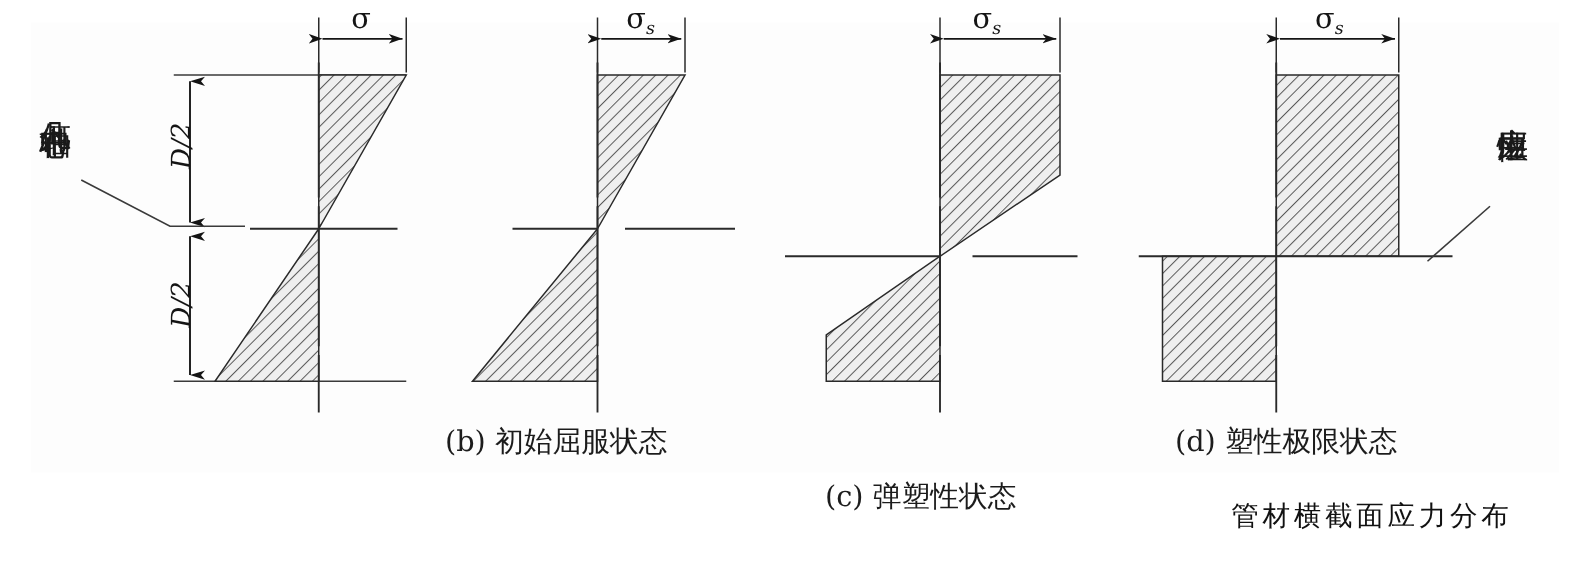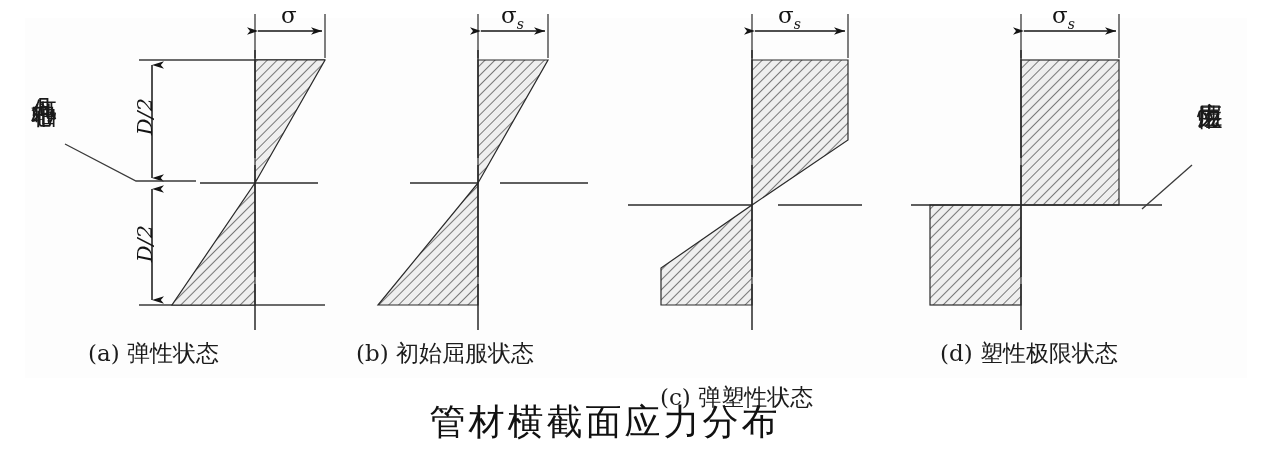--- a/index.html
+++ b/index.html
@@ -63,23 +63,23 @@
   }
   #sub-caption-a { left: 88px; }
   #sub-caption-b { left: 356px; }
   #sub-caption-c { left: 660px; margin-top: 44px; }
   #sub-caption-d { left: 940px; }
   #main-caption {
     position: absolute;
     top: 398px;
     left: 0;
     width: 1210px;
-    text-align: center;
-    font-family: "DejaVu Serif", "Liberation Serif", serif;
-    font-size: 36px;
+    text-align: right;
+    font-family: "DejaVu Serif", "Liberation Serif", serif;
+    font-size: 22px;
     letter-spacing: 3px;
     color: #111111;
   }
   .sigma-label {
     position: absolute;
     font-family: "DejaVu Serif", "Liberation Serif", serif;
     font-style: normal;
     font-size: 23px;
     color: #141414;
     white-space: nowrap;
@@ -205,20 +205,19 @@
   <div class="sigma-label" id="sigma-d">
     <span>σ</span><sub>s</sub>
   </div>
 
   <div class="dim-label" id="dim-upper">D/2</div>
   <div class="dim-label" id="dim-lower">D/2</div>
 
   <div class="cjk-vert" id="label-geom-axis">几何中心轴</div>
   <div class="cjk-vert" id="label-neutral-layer">应力中性层</div>
 
-  <div class="sub-caption" id="sub-caption-a">(a) 弹性状态</div>
   <div class="sub-caption" id="sub-caption-b">(b) 初始屈服状态</div>
   <div class="sub-caption" id="sub-caption-c">(c) 弹塑性状态</div>
   <div class="sub-caption" id="sub-caption-d">(d) 塑性极限状态</div>
 
   <div id="main-caption">管材横截面应力分布</div>
 
 </div>
 
 </body></html>

